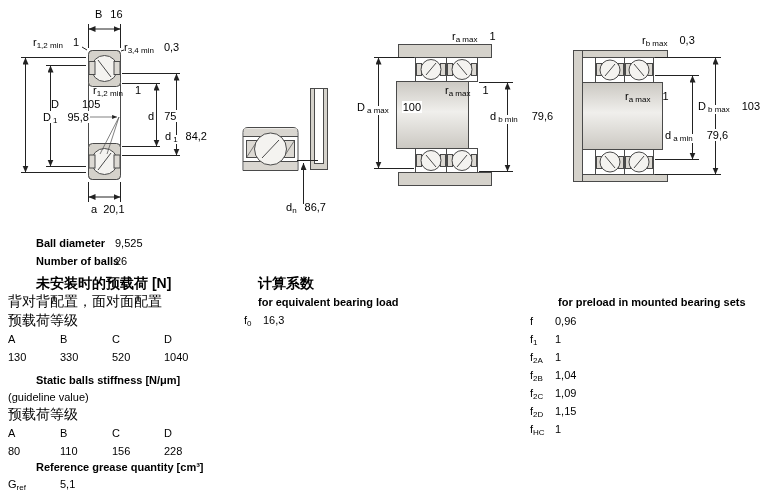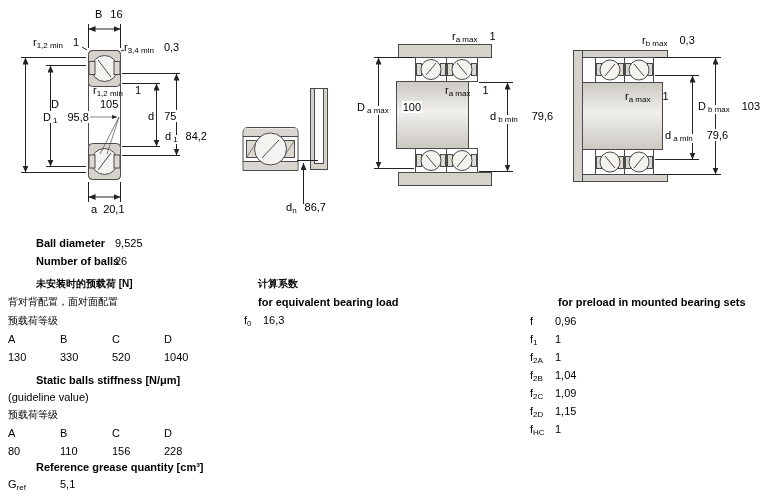--- a/index.html
+++ b/index.html
@@ -5,21 +5,21 @@
   html,body{margin:0;padding:0;}
   body{width:766px;height:502px;background:#ffffff;position:relative;overflow:hidden;
        font-family:"Liberation Sans","DejaVu Sans",sans-serif;color:#000;}
   svg{position:absolute;left:0;top:0;}
   .dim{position:absolute;font-size:11px;line-height:13px;white-space:nowrap;color:#000;}
   .dim sub{font-size:8px;line-height:8px;vertical-align:-2px;}
   .dim .val{margin-left:10px;}
   .wbg .sym,.wbg sub,.wbg .val{background:#fff;padding:0 1px;}
   .spec{position:absolute;font-size:11px;line-height:13px;white-space:nowrap;color:#000;}
   .b{font-weight:bold;padding-left:28px;}
-  .zh{font-size:10px;}
+  .zh{font-size:14px;}
   .kv{width:220px;}
   .kv .v{position:absolute;left:107px;font-weight:normal;}
   .cells{width:220px;}
   .cells span{display:inline-block;width:52px;}
   .frow{width:130px;}
   .frow .fv{position:absolute;left:25px;}
   .f0row .fv{left:35px;}
   .grefrow .fv{left:52px;}
 </style>
 </head>
@@ -180,21 +180,21 @@
       <line x1="655" y1="57.5" x2="721" y2="57.5"></line>
       <line x1="655" y1="174.5" x2="721" y2="174.5"></line>
       <line x1="715.5" y1="57.5" x2="715.5" y2="174.5" marker-start="url(#ah)" marker-end="url(#ah)"></line>
     </g>
   </g>
 </svg>
 
 <div class="dim" style="left:95px;top:8px;"><span class="sym">B</span><sub></sub><span class="val" style="margin-left:8px;">16</span></div>
 <div class="dim" style="left:33px;top:36px;"><span class="sym">r</span><sub>1,2 min</sub><span class="val">1</span></div>
 <div class="dim" style="left:124px;top:41px;"><span class="sym">r</span><sub>3,4 min</sub><span class="val">0,3</span></div>
-<div class="dim" style="left:51px;top:98px;"><span class="sym">D</span><span class="val" style="margin-left:41px;">105</span></div>
+<div class="dim" style="left:51px;top:98px;"><span class="sym">D</span><span class="val" style="margin-left:23px;">105</span></div>
 <div class="dim wbg" style="left:42px;top:111px;"><span class="sym">D</span><sub>1</sub><span class="val" style="margin-left:8px;">95,8</span></div>
 <div class="dim" style="left:93px;top:84px;"><span class="sym">r</span><sub>1,2 min</sub><span class="val" style="margin-left:12px;">1</span></div>
 <div class="dim wbg" style="left:147px;top:110px;"><span class="sym">d</span><span class="val" style="margin-left:8px;">75</span></div>
 <div class="dim wbg" style="left:164px;top:130px;"><span class="sym">d</span><sub>1</sub><span class="val" style="margin-left:6px;text-align:center;">84,2</span></div>
 <div class="dim" style="left:91px;top:203px;"><span class="sym">a</span><span class="val" style="margin-left:6px;">20,1</span></div>
 
 <div class="dim" style="left:286px;top:201px;"><span class="sym">d</span><sub>n</sub><span class="val" style="margin-left:8px;">86,7</span></div>
 
 <div class="dim" style="left:452px;top:30px;"><span class="sym">r</span><sub>a max</sub><span class="val" style="margin-left:12px;">1</span></div>
 <div class="dim" style="left:445px;top:84px;"><span class="sym">r</span><sub>a max</sub><span class="val" style="margin-left:12px;">1</span></div>

